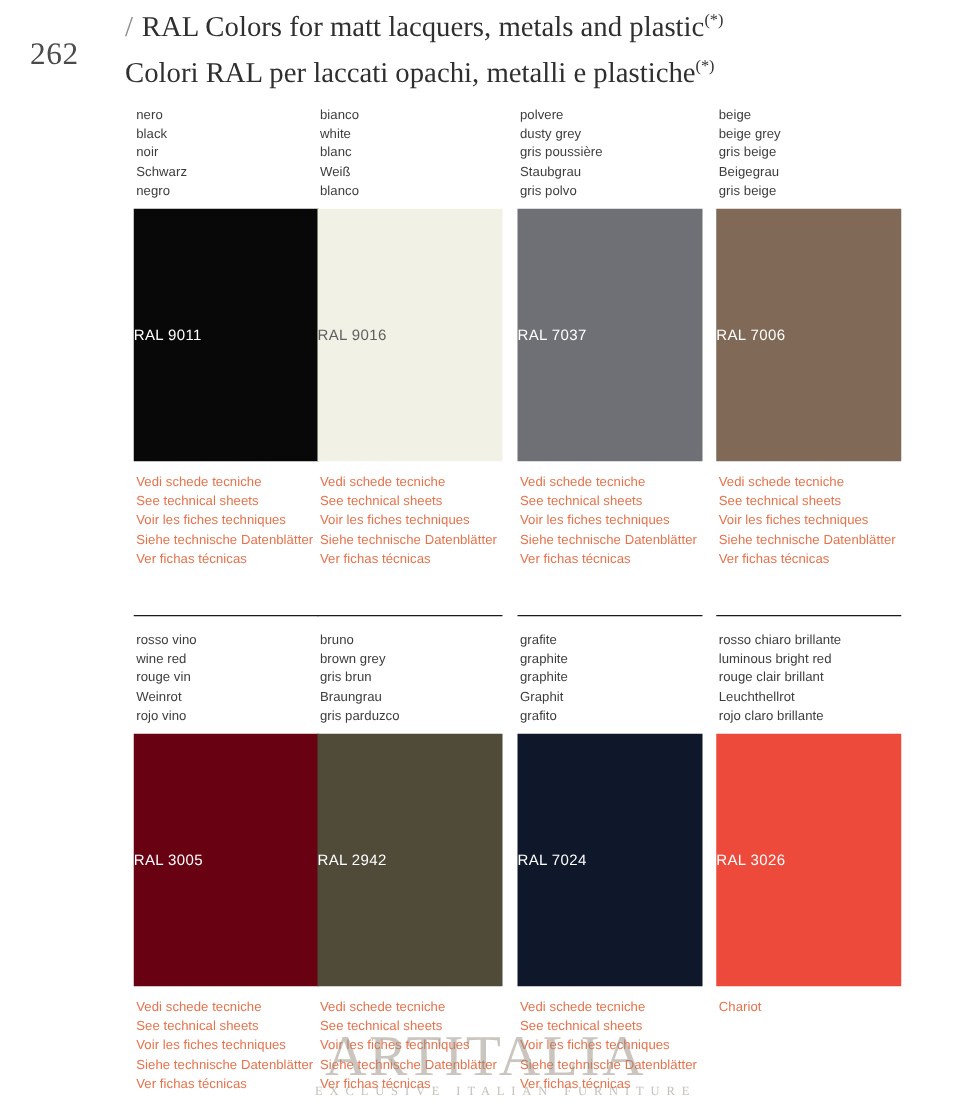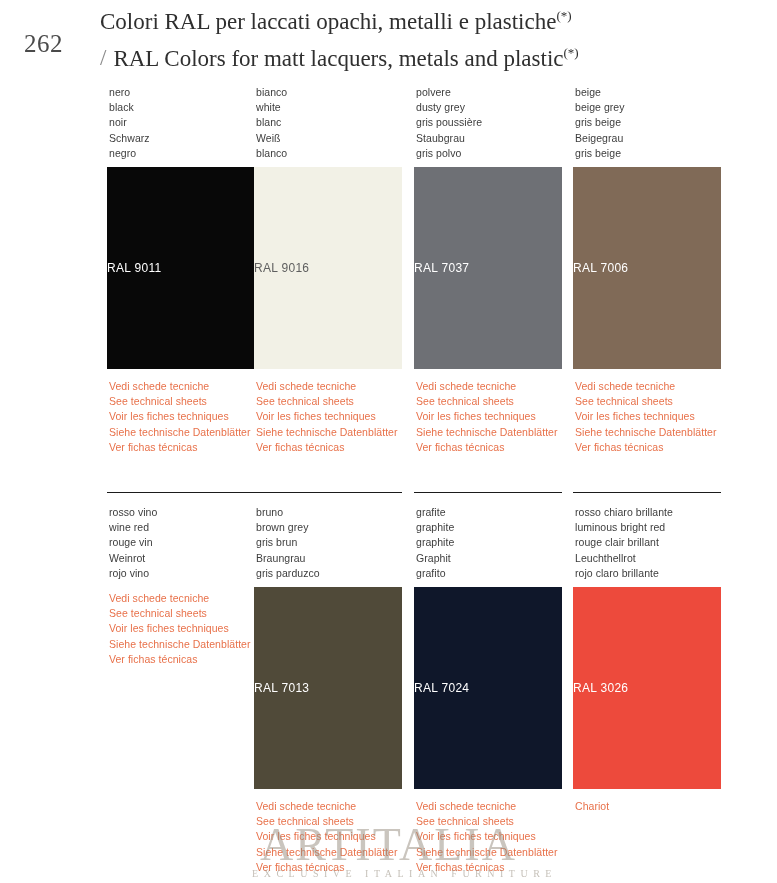--- a/index.html
+++ b/index.html
@@ -153,24 +153,24 @@
     padding-left: 32px;
   }
 </style>
 </head>
 <body>
 
 <div class="header">
   <div class="page-number">262</div>
   <div class="title-block">
     <div class="title-line">
+      <span class="slash">/</span><span>RAL Colors for matt lacquers, metals and plastic</span><span class="sup">(*)</span>
+    </div>
+    <div class="title-line">
       <span>Colori RAL per laccati opachi, metalli e plastiche</span><span class="sup">(*)</span>
-    </div>
-    <div class="title-line">
-      <span class="slash">/</span><span>RAL Colors for matt lacquers, metals and plastic</span><span class="sup">(*)</span>
     </div>
   </div>
 </div>
 
 <div class="grid">
 
   <div class="row">
 
     <div class="col c0">
       <div class="rule hidden"></div>
@@ -262,40 +262,43 @@
 
     <div class="col c0">
       <div class="rule"></div>
       <div class="names">
         <div class="name">rosso vino</div>
         <div class="name">wine red</div>
         <div class="name">rouge vin</div>
         <div class="name">Weinrot</div>
         <div class="name">rojo vino</div>
       </div>
+      <div class="swatch" style="background: rgb(104, 2, 19);">
+        <div class="swatch-code">RAL 3005</div>
+      </div>
       <div class="links">
         <div class="link">Vedi schede tecniche</div>
         <div class="link">See technical sheets</div>
         <div class="link">Voir les fiches techniques</div>
         <div class="link">Siehe technische Datenblätter</div>
         <div class="link">Ver fichas técnicas</div>
       </div>
     </div>
 
     <div class="col c1">
       <div class="rule"></div>
       <div class="names">
         <div class="name">bruno</div>
         <div class="name">brown grey</div>
         <div class="name">gris brun</div>
         <div class="name">Braungrau</div>
         <div class="name">gris parduzco</div>
       </div>
       <div class="swatch" style="background: rgb(80, 74, 57);">
-        <div class="swatch-code">RAL 7013</div>
+        <div class="swatch-code">RAL 2942</div>
       </div>
       <div class="links">
         <div class="link">Vedi schede tecniche</div>
         <div class="link">See technical sheets</div>
         <div class="link">Voir les fiches techniques</div>
         <div class="link">Siehe technische Datenblätter</div>
         <div class="link">Ver fichas técnicas</div>
       </div>
     </div>
 

